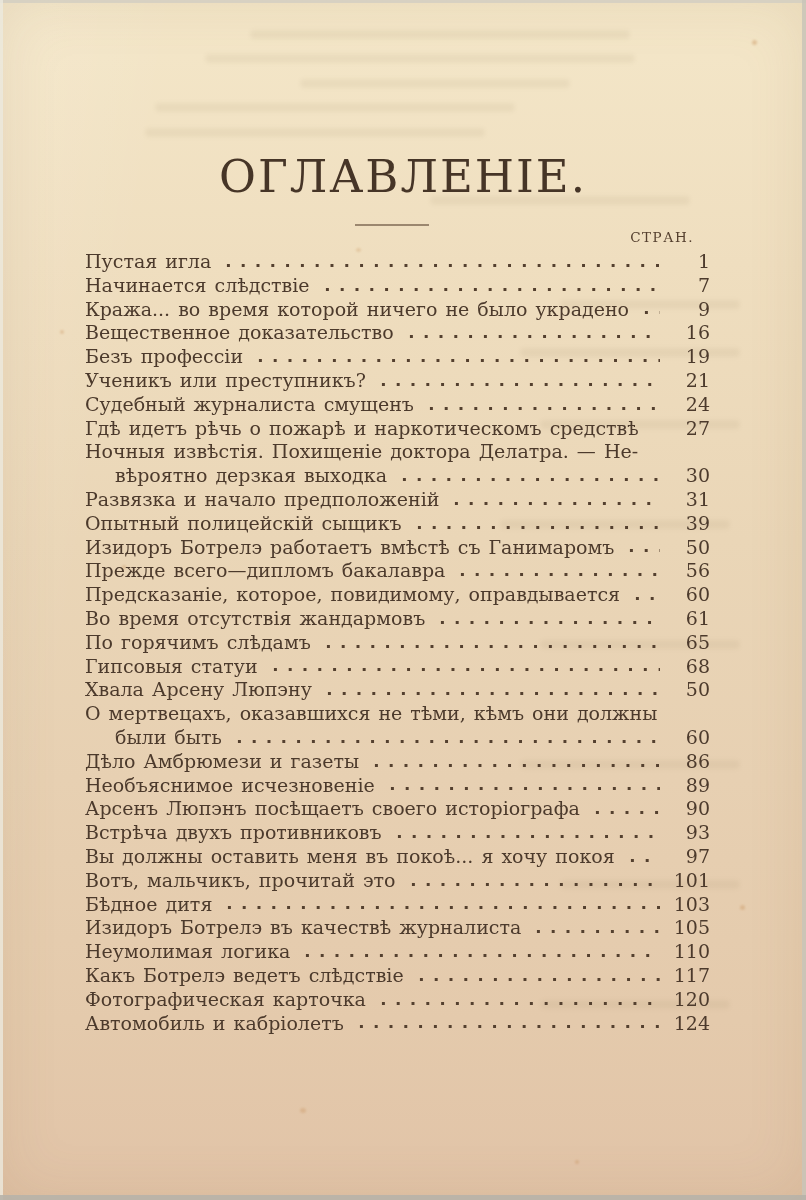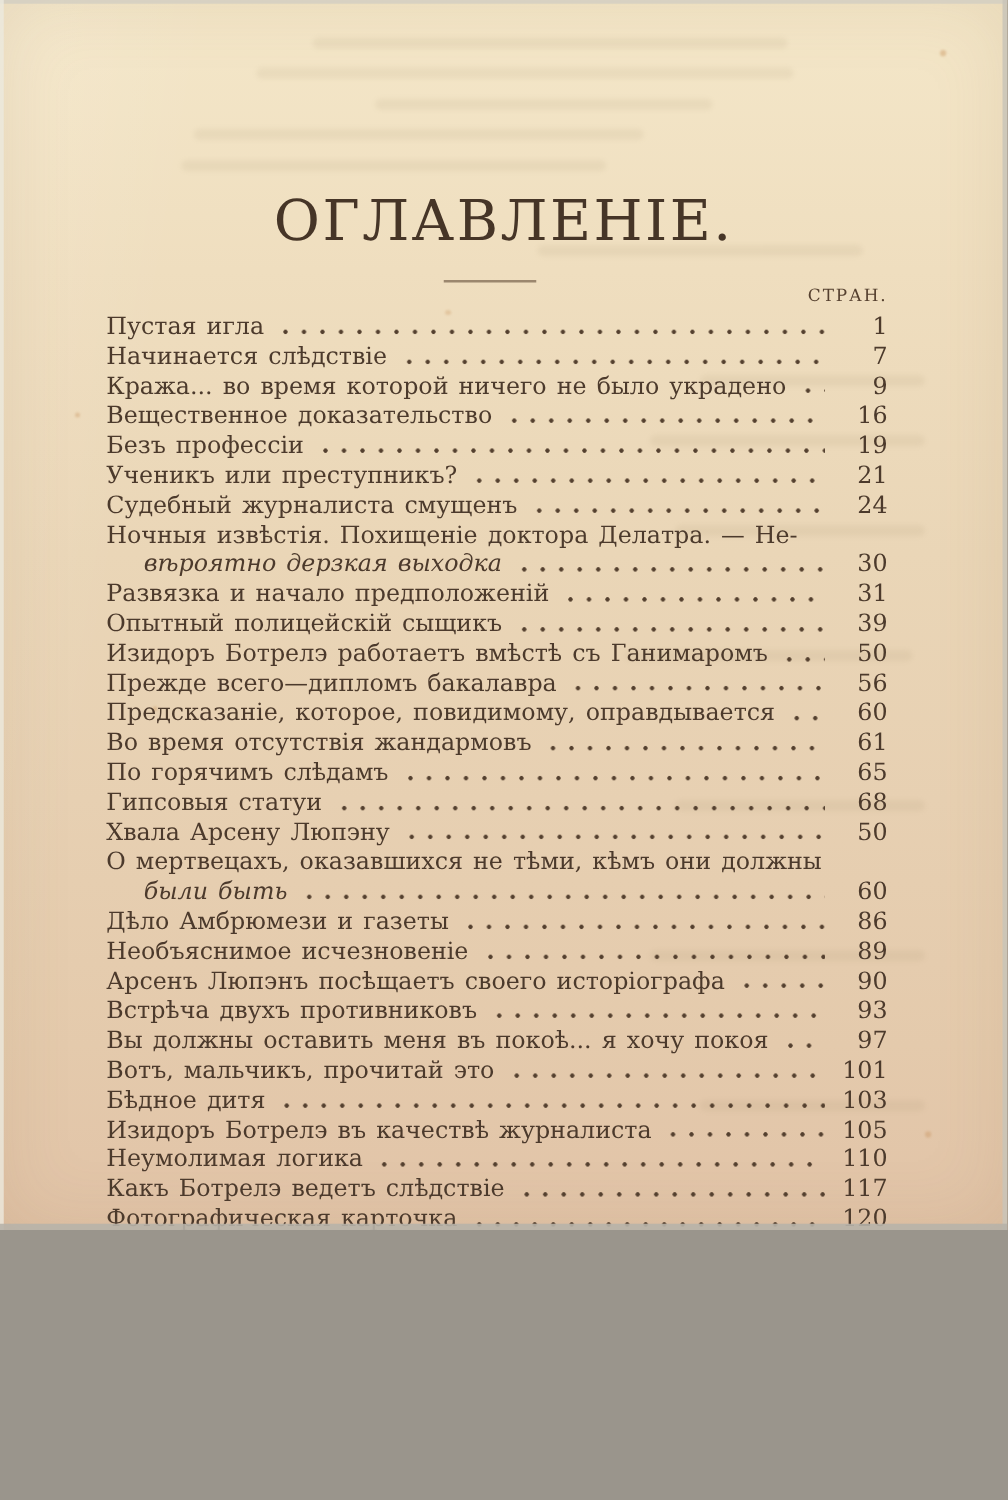--- a/index.html
+++ b/index.html
@@ -1,18 +1,18 @@
 <!DOCTYPE html>
 <html><head>
 <meta charset="utf-8">
 <style>
   html,body{margin:0;padding:0;background:#9a958c;}
   .scan{
     position:relative;
-    width:806px;height:984px;
+    width:806px;height:1200px;
     margin:0 auto;
     overflow:hidden;
     font-family:"DejaVu Serif","Liberation Serif",serif;
     background:
       linear-gradient(100deg, rgba(255,255,255,.10) 0%, rgba(255,255,255,0) 18%),
       linear-gradient(180deg,#f4e7c9 0%, #efdebf 22%, #ead6b7 45%, #e7d0b2 65%, #e4caac 85%, #e1c3a7 100%);
     box-shadow:inset 0 0 60px rgba(150,110,70,.14);
   }
   
   .edge{position:absolute;}
@@ -29,33 +29,33 @@
     position:absolute;top:150px;left:0;width:100%;
     text-align:center;
     font-size:45px;letter-spacing:2px;
     color:#463527;
   }
   .rule{
     position:absolute;top:224px;left:355px;width:74px;height:2px;
     background:#86705a;opacity:.8;
   }
   .colhead{
-    position:absolute;top:229px;right:96px;
+    position:absolute;top:229px;right:112px;
     font-size:13.5px;letter-spacing:1.5px;color:#55402f;
   }
   .toc{
     position:absolute;top:250px;left:85px;right:96px;
     color:#4c3a2c;font-size:19px;
   }
   .row{
     display:flex;align-items:baseline;
     height:23.8px;line-height:23.8px;
     white-space:nowrap;word-spacing:2px;
   }
-  .row.indent .rowtext{padding-left:30px;font-style:italic;}
+  .row.indent .rowtext{padding-left:30px;}
   .rowtext{flex:0 0 auto;}
   .leader{flex:1 1 auto;align-self:stretch;margin:0 4px 0 6px;}
   .leader.dots{
     background-image:radial-gradient(circle, #54402f 1.5px, rgba(84,64,47,0) 1.9px);
     background-size:14.8px 5px;
     background-repeat:repeat-x;
     background-position:4px calc(100% - 6px);
   }
   .pagenum{flex:0 0 46px;text-align:right;}
 </style>
@@ -127,20 +127,25 @@
     <span class="leader dots"></span>
     <span class="pagenum">21</span>
   </div>
 
   <div class="row">
     <span class="rowtext">Судебный журналиста смущенъ</span>
     <span class="leader dots"></span>
     <span class="pagenum">24</span>
   </div>
 
+  <div class="row">
+    <span class="rowtext">Гдѣ идетъ рѣчь о пожарѣ и наркотическомъ средствѣ</span>
+    <span class="leader"></span>
+    <span class="pagenum">27</span>
+  </div>
 
   <div class="row">
     <span class="rowtext">Ночныя извѣстія. Похищеніе доктора Делатра. — Не-</span>
     <span class="leader"></span>
     <span class="pagenum"></span>
   </div>
 
   <div class="row indent">
     <span class="rowtext">вѣроятно дерзкая выходка</span>
     <span class="leader dots"></span>

